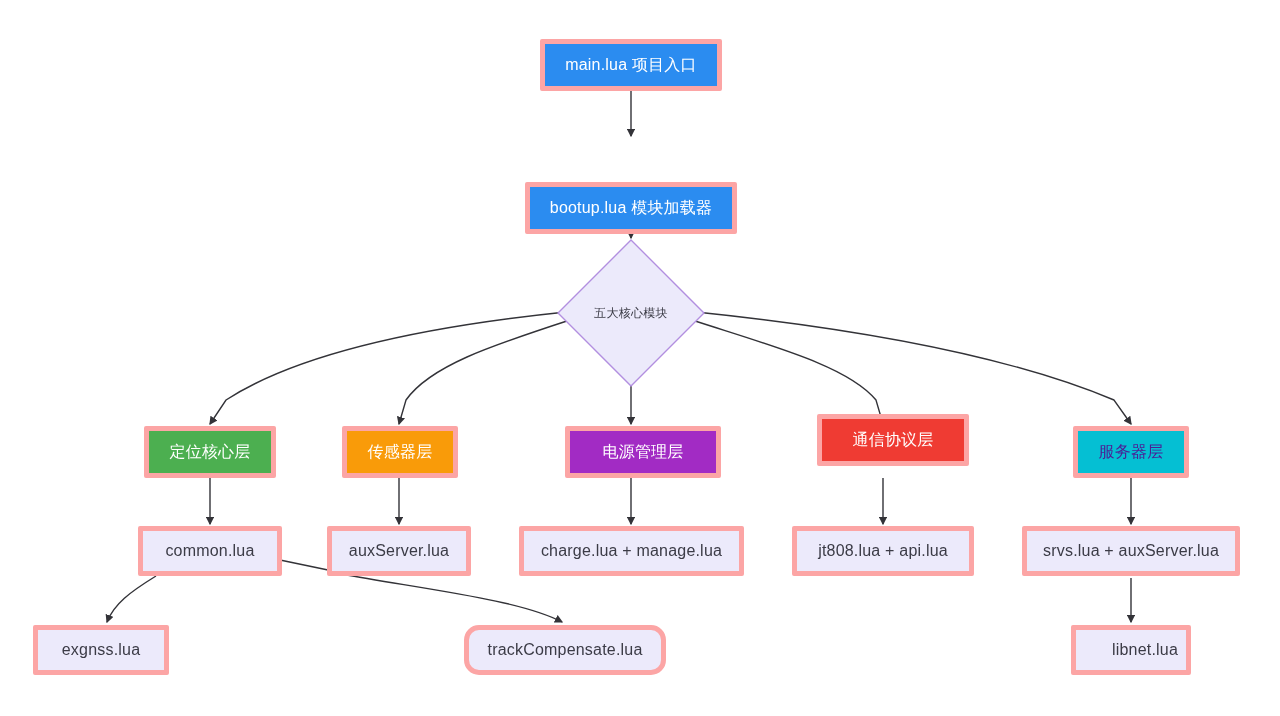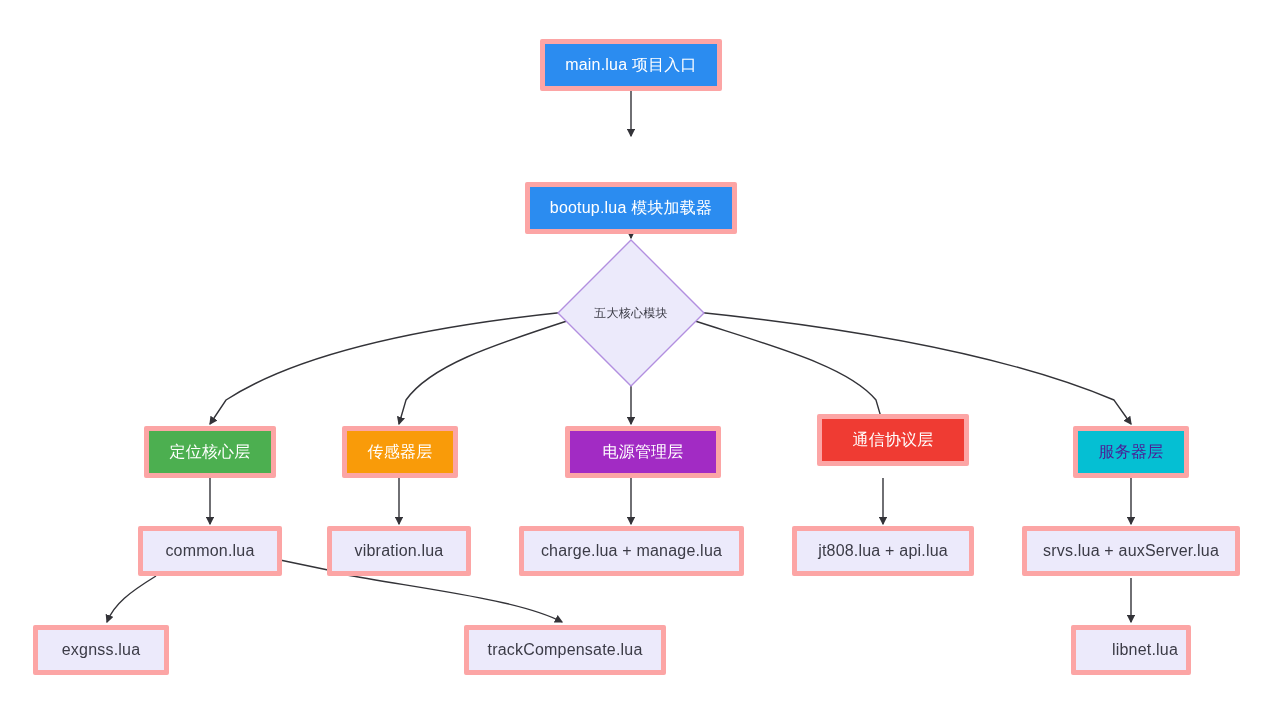--- a/index.html
+++ b/index.html
@@ -148,40 +148,40 @@
 
   <div class="node n-cyan" style="left:1073px; top:426px; width:116px; height:52px;">
     <span class="node-label">服务器层</span>
   </div>
 
   <div class="node n-lavender" style="left:138px; top:526px; width:144px; height:50px;">
     <span class="node-label">common.lua</span>
   </div>
 
   <div class="node n-lavender" style="left:327px; top:526px; width:144px; height:50px;">
-    <span class="node-label">vibration.lua</span>
+    <span class="node-label">auxServer.lua</span>
   </div>
 
   <div class="node n-lavender" style="left:519px; top:526px; width:225px; height:50px;">
     <span class="node-label">charge.lua + manage.lua</span>
   </div>
 
   <div class="node n-lavender" style="left:792px; top:526px; width:182px; height:50px;">
     <span class="node-label">jt808.lua + api.lua</span>
   </div>
 
   <div class="node n-lavender" style="left:1022px; top:526px; width:218px; height:50px;">
     <span class="node-label">srvs.lua + auxServer.lua</span>
   </div>
 
   <div class="node n-lavender" style="left:33px; top:625px; width:136px; height:50px;">
     <span class="node-label">exgnss.lua</span>
   </div>
 
-  <div class="node n-lavender" style="left:464px; top:625px; width:202px; height:50px;">
+  <div class="node n-lavender" style="left:464px; top:625px; width:202px; height:50px;border-radius:15px;">
     <span class="node-label">trackCompensate.lua</span>
   </div>
 
   <div class="node n-lavender" style="left:1071px; top:625px; width:120px; height:50px;padding-left:28px;">
     <span class="node-label">libnet.lua</span>
   </div>
 
 </div>
 
 </body></html>

